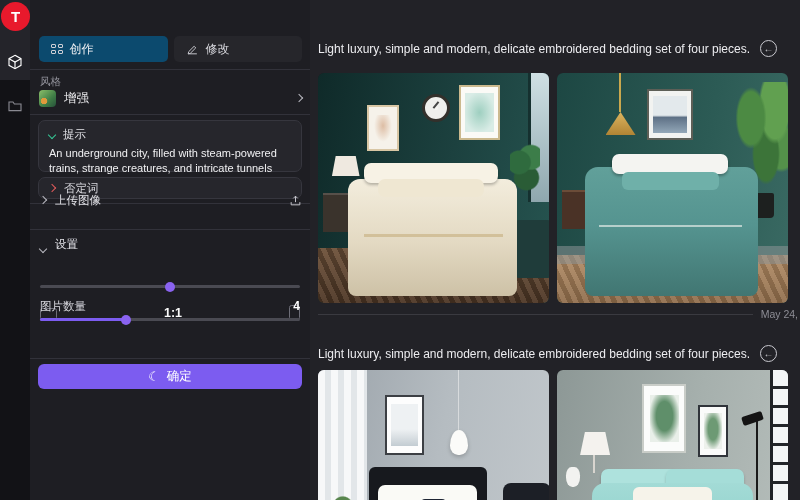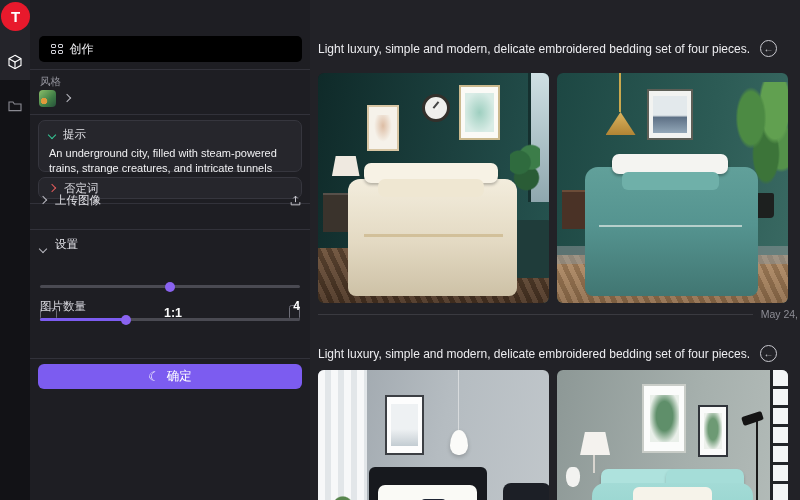--- a/index.html
+++ b/index.html
@@ -11,21 +11,21 @@
   .rail { position:absolute; left:0; top:0; width:30px; height:500px; background:#121216; z-index:5; }
   .rail-top { position:absolute; left:0; top:0; width:30px; height:80px; background:#24242a; }
   .avatar { position:absolute; left:1px; top:2px; width:29px; height:29px; border-radius:50%; background:#e8192c;
             display:flex; align-items:center; justify-content:center; font-size:15px; font-weight:bold; color:#fff; }
   .rail-item { position:absolute; left:0; width:30px; height:28px; display:flex; align-items:center; justify-content:center; cursor:pointer; }
 
   
   .panel { position:absolute; left:30px; top:0; width:280px; height:500px; background:#1e1e23; z-index:4; }
   .tabs { position:absolute; left:9px; right:8px; top:36px; height:26px; display:flex; gap:6px; }
   .tab { flex:1; display:flex; align-items:center; gap:7px; padding-left:12px; border-radius:5px; background:#26262b; font-size:12px; color:#d8d8de; cursor:pointer; }
-  .tab.sel { background:#000000; color:#f2f2f5; }
+  .tab.sel { background:#0c4a6e; color:#f2f2f5; }
   .gridicon { display:grid; grid-template-columns:5px 5px; grid-template-rows:4px 4px; gap:1.5px; }
   .gridicon span { border:1.2px solid #cfcfd6; border-radius:1px; }
   .hr { position:absolute; left:0; right:0; height:1px; background:#32323a; }
   .lbl-muted { position:absolute; font-size:10.5px; color:#92929b; }
   .style-row { position:absolute; left:9px; right:8px; top:86px; height:24px; display:flex; align-items:center; gap:8px; cursor:pointer; }
   .thumb { width:17px; height:17px; border-radius:4px;
            background:radial-gradient(circle at 30% 65%, #e09a3c 0 3px, transparent 3.5px), linear-gradient(135deg,#8cc06a,#3f7d46 60%,#27513a); }
   .style-name { font-size:12.5px; color:#f0f0f3; flex:1; }
   .chev { display:inline-block; width:6px; height:6px; border-right:1.6px solid #b9b9c1; border-bottom:1.6px solid #b9b9c1; }
   .chev.r { transform:rotate(-45deg); }
@@ -165,26 +165,34 @@
     <div class="tabs">
       <div class="tab sel">
         <span class="gridicon">
             <span></span>
             <span></span>
             <span></span>
             <span></span>
           </span>
         <span>创作</span>
       </div>
+      <div class="tab">
+        <svg width="13" height="13" viewBox="0 0 24 24" fill="none" stroke="#c9c9cf" stroke-width="1.8">
+          <path d="M4 20 h16"></path>
+            <path d="M5 16 L15 6 l3 3 L8 19 l-4 1 Z"></path>
+        </svg>
+        <span>修改</span>
+      </div>
     </div>
     <div class="hr" style="top:69px;"></div>
 
     <div class="lbl-muted" style="left:10px; top:75px;">风格</div>
     <div class="style-row">
       <span class="thumb"></span>
+      <span class="style-name">增强</span>
       <span class="chev r"></span>
     </div>
     <div class="hr" style="top:114px;"></div>
 
     <div class="box prompt-box">
       <div class="box-head">
         <span class="chev d teal"></span>
         <span>提示</span>
       </div>
       <div class="prompt-text">An underground city, filled with steam-powered trains, strange creatures, and intricate tunnels and cave</div>

